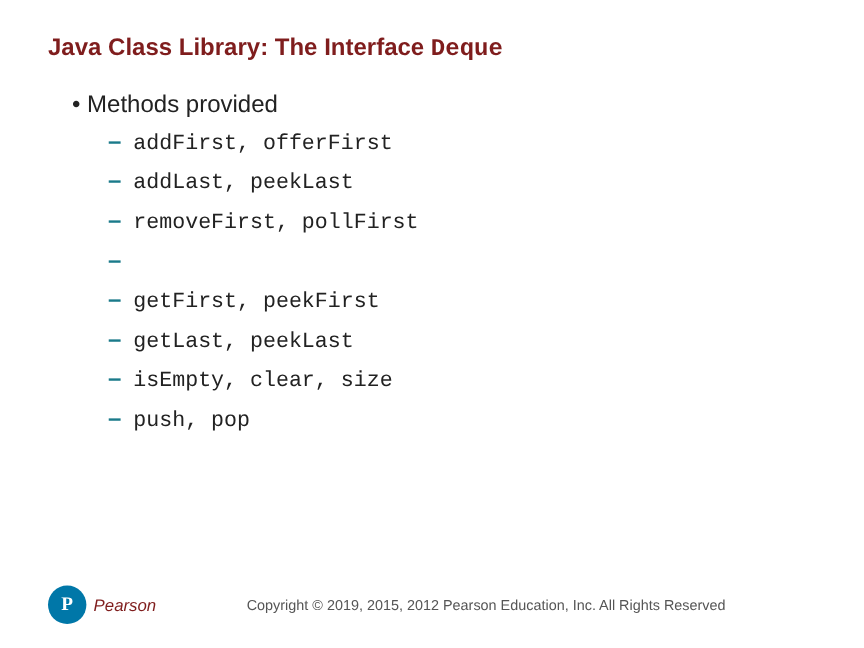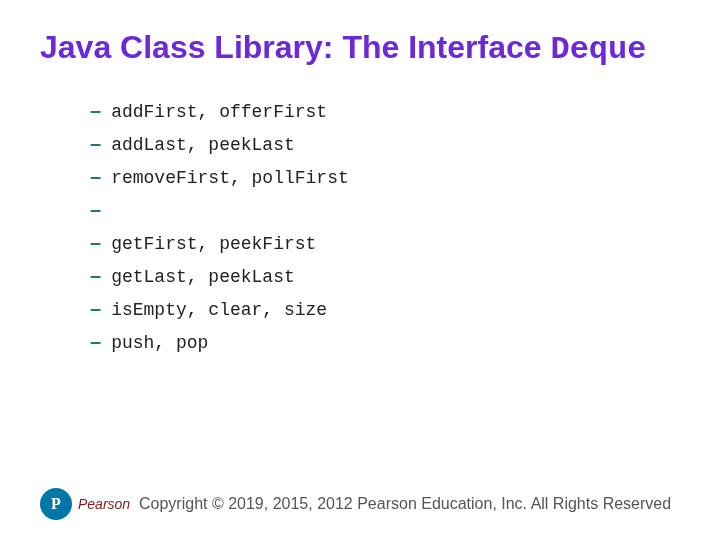--- a/index.html
+++ b/index.html
@@ -19,23 +19,23 @@
 
     .slide {
       width: 720px;
       height: 540px;
       padding: 28px 40px 20px 40px;
       display: flex;
       flex-direction: column;
     }
 
     .title {
-      font-size: 32px;
+      font-size: 20px;
       font-weight: bold;
-      color: #6d28d9;
+      color: #7f1d1d;
       margin-bottom: 22px;
       line-height: 1.2;
     }
 
     .title .monospace {
       font-family: 'Courier New', Courier, monospace;
       font-weight: bold;
     }
 
     .content {
@@ -111,35 +111,38 @@
       font-family: serif;
     }
 
     .pearson-text {
       font-size: 14px;
       color: #7f1d1d;
       font-style: italic;
     }
 
     .copyright {
-      font-size: 16px;
+      font-size: 12px;
       color: #555;
       text-align: center;
       flex: 1;
     }
   </style>
 </head>
 <body>
 
 <div class="slide">
   <div class="title">
     <span>Java Class Library: The Interface </span><span class="monospace">Deque</span>
   </div>
 
   <div class="content">
+    <div class="bullet-item">
+      <span class="bullet-dot">• </span><span>Methods provided</span>
+    </div>
     <ul class="sub-list">
       <li>
         <span class="dash">–</span>
         <span class="mono">addFirst,  offerFirst</span>
       </li>
       <li>
         <span class="dash">–</span>
         <span class="mono">addLast,  peekLast</span>
       </li>
       <li>

